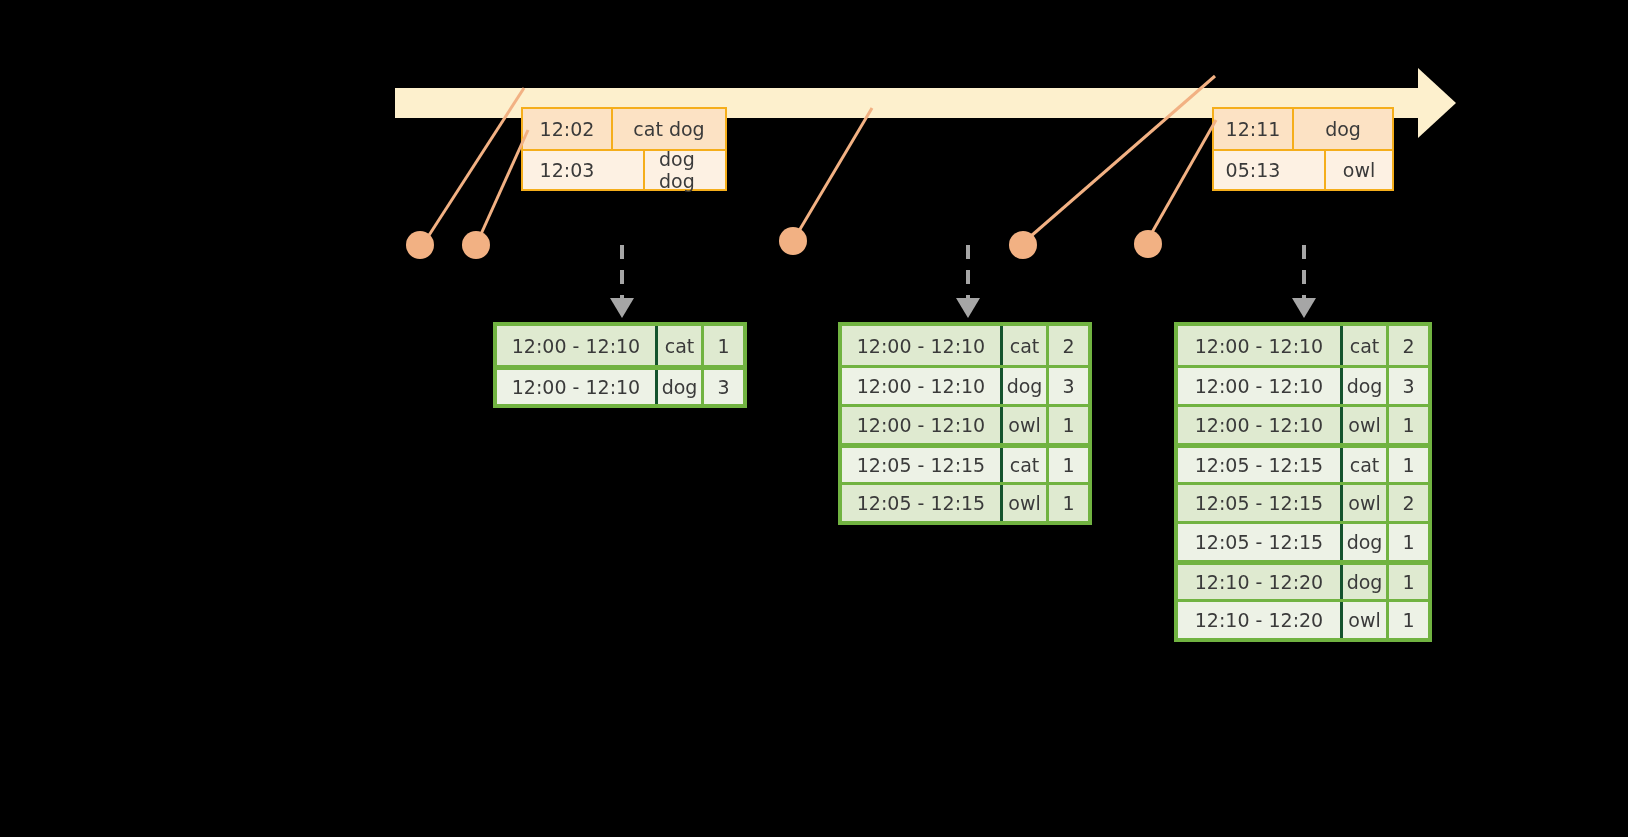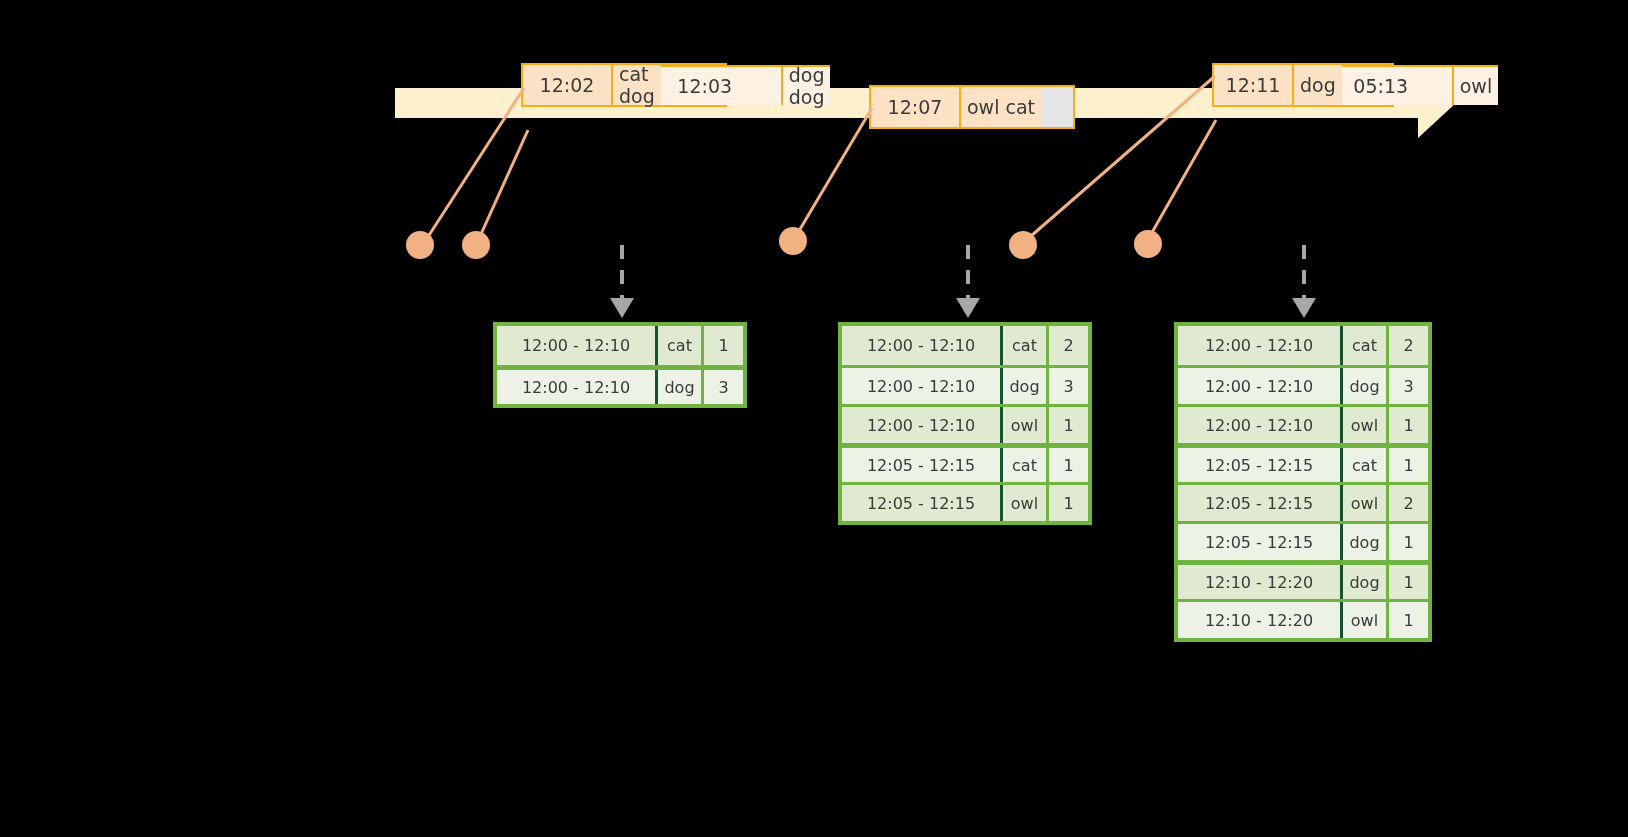--- a/index.html
+++ b/index.html
@@ -41,22 +41,23 @@
     border-bottom: 35px solid transparent;
     border-left: 38px solid #fdf0cd;
   }
 
   
   .event-box {
     position: absolute;
     border: 2px solid #f5ae1b;
     box-sizing: border-box;
     display: flex;
-    flex-direction: row;
-    background: #e5e5e5;
+    flex-direction: column;
+    background: #7f1d1d;
+    margin-top: 44px;
   }
   .event-row {
     display: flex;
     height: 40px;
     box-sizing: border-box;
   }
   .event-row + .event-row {
     border-top: 2px solid #f5ae1b;
     gap: 32px;
   }
@@ -73,21 +74,21 @@
   }
   .event-words {
     box-sizing: border-box;
     border-left: 2px solid #f5ae1b;
     flex: 1;
     display: flex;
     align-items: center;
     justify-content: center;
     font-size: 19px;
     color: #3a3a3a;
-    padding: 0 6px;
+    padding: 0 14px;
   }
 
   #event-box-1 { left: 521px; top: 63px; width: 206px; }
   #event-box-2 { left: 869px; top: 85px; width: 206px; }
   #event-box-3 { left: 1212px; top: 63px; width: 182px; }
   #event-box-3 .event-time { width: 78px; border-radius: 17px; }
 
   
   #connectors {
     position: absolute;
@@ -111,21 +112,21 @@
   }
   .tbl-row + .tbl-row { border-top: 3px solid #71b341; }
   .tbl-row.group-end + .tbl-row { border-top: 5px solid #71b341; }
   .tbl-row.shade-a .cell { background: #dfead0; }
   .tbl-row.shade-b .cell { background: #edf2e6; }
   .cell {
     box-sizing: border-box;
     display: flex;
     align-items: center;
     justify-content: center;
-    font-size: 16px;
+    font-size: 19px;
     color: #3a3a3a;
     text-align: center;
   }
   .cell.window { width: 158px; }
   .cell.key { width: 46px; border-left: 3px solid #14532d; }
   .cell.count { width: 42px; border-left: 3px solid #71b341; }
 
   #result-table-1 { left: 493px; top: 322px; }
   #result-table-2 { left: 838px; top: 322px; }
   #result-table-3 { left: 1174px; top: 322px; }
@@ -143,26 +144,20 @@
     <div class="event-row shade-a">
       <div class="event-time">12:02</div>
       <div class="event-words">cat dog</div>
     </div>
     <div class="event-row shade-b">
       <div class="event-time">12:03</div>
       <div class="event-words">dog dog</div>
     </div>
   </div>
 
-  <div class="event-box" id="event-box-2">
-    <div class="event-row shade-a">
-      <div class="event-time">12:07</div>
-      <div class="event-words">owl cat</div>
-    </div>
-  </div>
 
   <div class="event-box" id="event-box-3">
     <div class="event-row shade-a">
       <div class="event-time">12:11</div>
       <div class="event-words">dog</div>
     </div>
     <div class="event-row shade-b">
       <div class="event-time">05:13</div>
       <div class="event-words">owl</div>
     </div>

